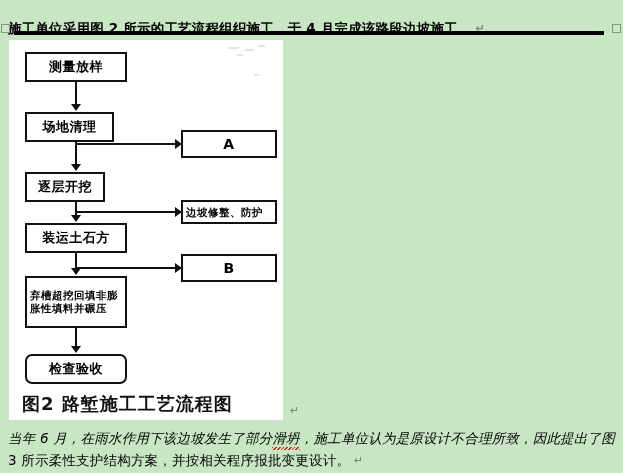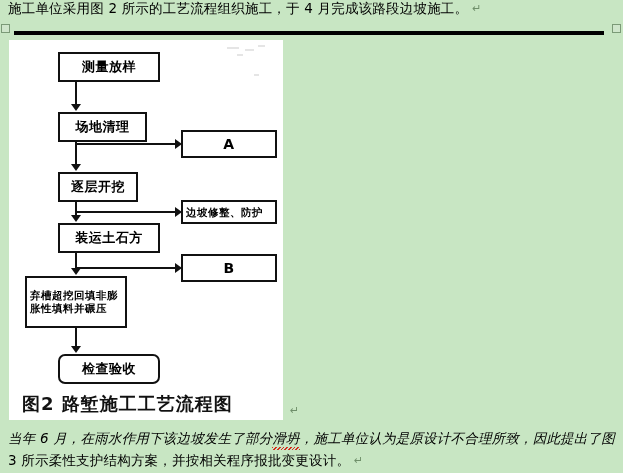--- a/index.html
+++ b/index.html
@@ -19,21 +19,21 @@
   
   .doc-line {
     position: absolute;
     left: 8px;
     font-size: 13.5px;
     color: #000;
     letter-spacing: 0.2px;
     white-space: nowrap;
     font-family: "DejaVu Sans", "Liberation Sans", sans-serif;
   }
-  #top-paragraph { top: 0; }
+  #top-paragraph { top: 20px; font-weight: bold; }
 
   .pilcrow {
     color: #6f8f6a;
     font-size: 11px;
     padding-left: 4px;
     vertical-align: 1px;
   }
 
   
   .object-rule {
@@ -80,21 +80,21 @@
     background: #fff;
     display: flex;
     align-items: center;
     justify-content: center;
     text-align: center;
     color: #000;
     font-weight: bold;
     font-family: "DejaVu Sans", "Liberation Sans", sans-serif;
     letter-spacing: 0.5px;
   }
-  .node.cn   { font-size: 13px; margin-left: 33px; }
+  .node.cn   { font-size: 13px; }
   .node.cn-s { font-size: 10.5px; line-height: 13px; padding: 1px 3px; justify-content: flex-start; text-align: left; }
   .node.lat  { font-size: 14px; font-weight: bold; }
 
   
   .vline {
     position: absolute;
     width: 2px;
     background: #111;
   }
   .vhead {

